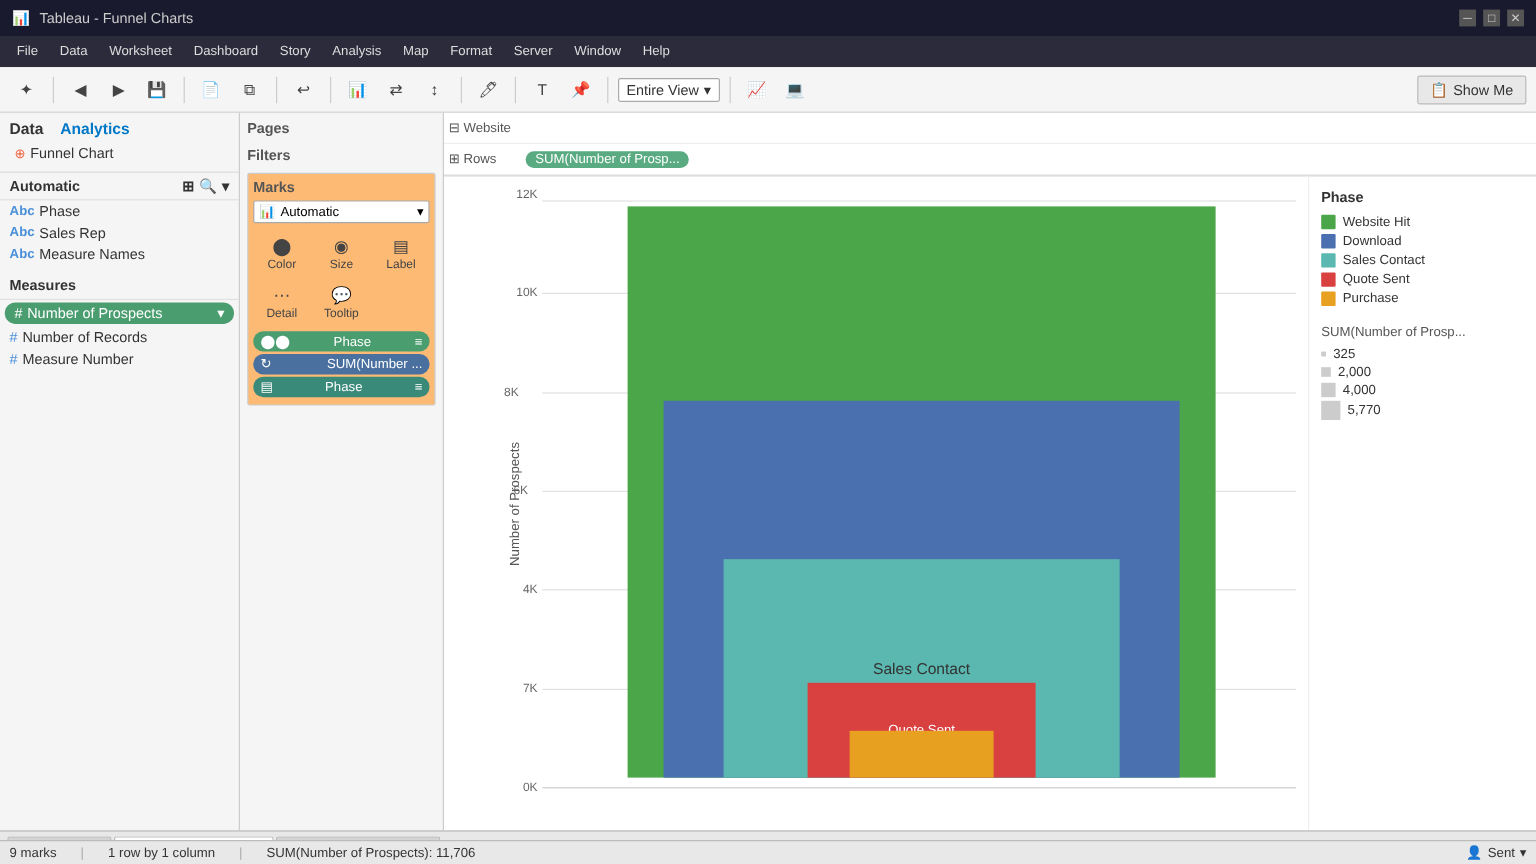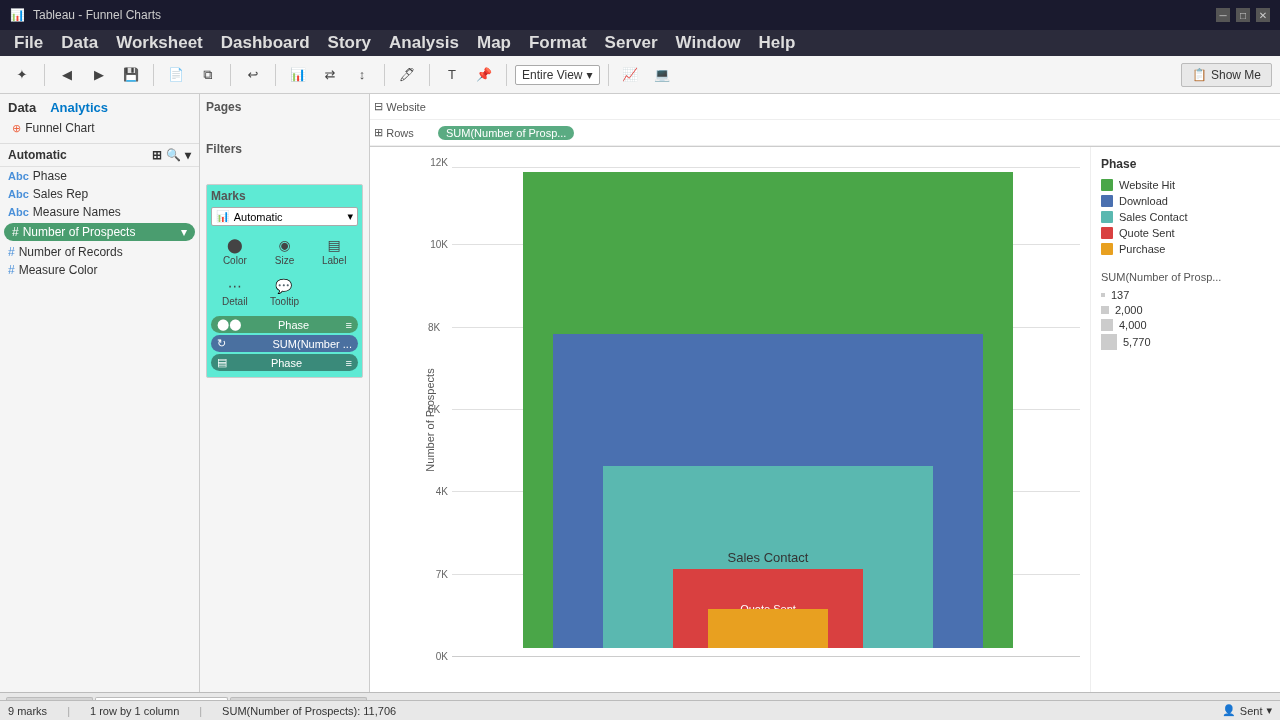--- a/index.html
+++ b/index.html
@@ -26,23 +26,22 @@
       background: #2b2b3b;
       display: flex;
       align-items: center;
       padding: 0 6px;
       gap: 2px;
     }
     .menu-item {
       padding: 3px 8px;
       color: #ddd;
       cursor: pointer;
-      font-size: 17px;
+      font-size: 11px;
       border-radius: 2px;
-      font-weight: bold;
     }
 
     
     #toolbar {
       height: 38px;
       background: #f5f5f5;
       border-bottom: 1px solid #ccc;
       display: flex;
       align-items: center;
       padding: 0 8px;
@@ -124,27 +123,27 @@
     }
     .abc-icon { color: #4a90d9; font-size: 11px; font-style: normal; font-weight: bold; }
     .hash-icon { color: #4a90d9; font-size: 12px; }
 
     
     #middle-panel {
       width: 170px;
       background: #f5f5f5;
       border-right: 1px solid #ccc;
       padding: 6px;
-      display: flex; flex-direction: column; gap: 24px;
+      display: flex; flex-direction: column; gap: 4px;
     }
     .panel-label { font-size: 12px; font-weight: 600; color: #555; margin-bottom: 4px; }
 
     
     #marks-container {
-      background: #5eead4;
+      background: #fdba74;
       border: 1px solid #ccc;
       border-radius: 2px;
       padding: 4px;
     }
     .marks-header { font-size: 12px; font-weight: 600; color: #555; margin-bottom: 4px; }
     .marks-dropdown {
       display: flex; align-items: center; gap: 4px;
       border: 1px solid #aaa; padding: 2px 4px; border-radius: 2px;
       cursor: pointer; background: white; font-size: 11px; width: 100%; margin-bottom: 6px;
     }
@@ -383,33 +382,36 @@
       <div class="dim-item">
         <span class="abc-icon">Abc</span>
         <span>Sales Rep</span>
       </div>
       <div class="dim-item">
         <span class="abc-icon">Abc</span>
         <span>Measure Names</span>
       </div>
     </div>
 
+    <div class="panel-section-header" style="margin-top:6px;">
+      <span>Measures</span>
+    </div>
     <div id="measures-list">
       <div class="dim-item" style="background:#4a9d6f; color:white; border-radius:10px; margin:2px 4px;">
         <span class="hash-icon" style="color:white;">#</span>
         <span>Number of Prospects</span>
         <span style="margin-left:auto;">▾</span>
       </div>
       <div class="dim-item">
         <span class="hash-icon">#</span>
         <span>Number of Records</span>
       </div>
       <div class="dim-item">
         <span class="hash-icon">#</span>
-        <span>Measure Color</span>
+        <span>Measure Number</span>
       </div>
     </div>
   </div>
 
   <div id="middle-panel">
     <div>
       <div class="panel-label">Pages</div>
     </div>
     <div>
       <div class="panel-label">Filters</div>
@@ -489,21 +491,21 @@
           <div style="position:absolute; left:0; right:0; top:0; bottom:0; display:flex; flex-direction:column; justify-content:space-between;">
             <div style="display:flex; align-items:flex-end;">
               <span style="font-size:10px; color:#666; width:28px; text-align:right; margin-right:4px;">12K</span>
               <div style="flex:1; height:1px; background:#e0e0e0;"></div>
             </div>
             <div style="display:flex; align-items:center;">
               <span style="font-size:10px; color:#666; width:28px; text-align:right; margin-right:4px;">10K</span>
               <div style="flex:1; height:1px; background:#e0e0e0;"></div>
             </div>
             <div style="display:flex; align-items:center;">
-              <span style="font-size:10px; color:#666; width:28px; text-align:center; margin-right:4px;">8K</span>
+              <span style="font-size:10px; color:#666; width:28px; text-align:left; margin-right:4px;">8K</span>
               <div style="flex:1; height:1px; background:#e0e0e0;"></div>
             </div>
             <div style="display:flex; align-items:center;">
               <span style="font-size:10px; color:#666; width:28px; text-align:center; margin-right:4px;">6K</span>
               <div style="flex:1; height:1px; background:#e0e0e0;"></div>
             </div>
             <div style="display:flex; align-items:center;">
               <span style="font-size:10px; color:#666; width:28px; text-align:right; margin-right:4px;">4K</span>
               <div style="flex:1; height:1px; background:#e0e0e0;"></div>
             </div>
@@ -592,21 +594,21 @@
         </div>
         <div class="legend-item">
           <div class="legend-color" style="background:#e8a020;"></div>
           <span>Purchase</span>
         </div>
 
         <div class="legend-divider"></div>
         <div class="legend-subtitle">SUM(Number of Prosp...</div>
         <div class="legend-size-item">
           <div class="legend-size-box" style="width:4px; height:4px;"></div>
-          <span>137</span>
+          <span>325</span>
         </div>
         <div class="legend-size-item">
           <div class="legend-size-box" style="width:8px; height:8px;"></div>
           <span>2,000</span>
         </div>
         <div class="legend-size-item">
           <div class="legend-size-box" style="width:12px; height:12px;"></div>
           <span>4,000</span>
         </div>
         <div class="legend-size-item">

